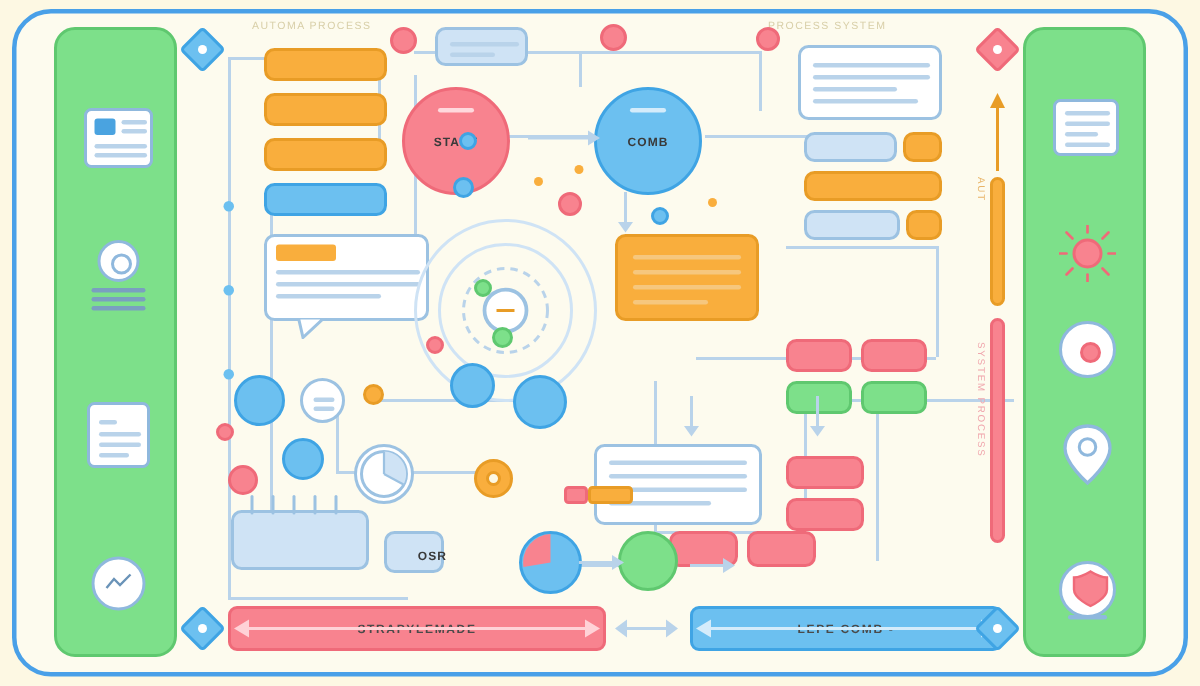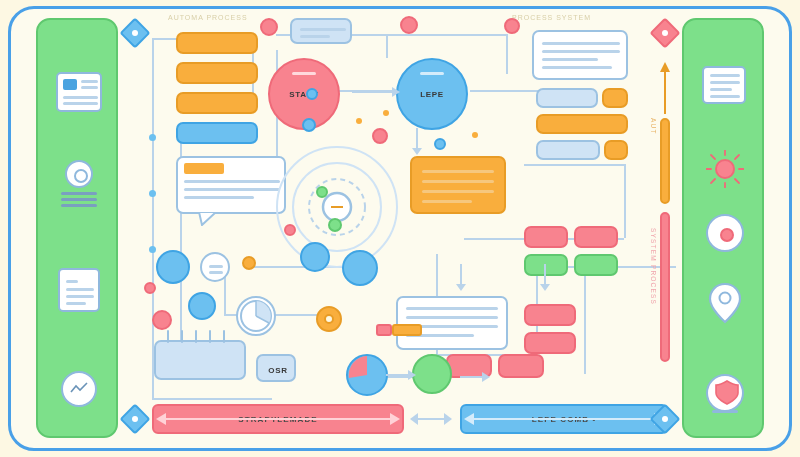--- a/index.html
+++ b/index.html
@@ -287,21 +287,21 @@
         <line x1="57" y1="63" x2="69" y2="63" stroke="#e89c26" stroke-width="2"></line>
       </svg>
     </div>
 
     <div class="circ c-pink" style="left:144px; top:44px; width:72px; height:72px;">
       <span class="node-label">START</span>
     </div>
     <div class="abs" style="left:168px; top:58px; width:24px; height:3px; background:#ffd9dd; border-radius:2px;"></div>
 
     <div class="circ c-blue" style="left:272px; top:44px; width:72px; height:72px;">
-      <span class="node-label">LEPE</span>
+      <span class="node-label">COMB</span>
     </div>
     <div class="abs" style="left:296px; top:58px; width:24px; height:3px; background:#d4ecfb; border-radius:2px;"></div>
 
     <div class="rbox lightblue" style="left:166px; top:4px; width:62px; height:26px;">
       <div class="doc-line" style="left:8px; top:8px; width:46px;"></div>
       <div class="doc-line" style="left:8px; top:15px; width:30px;"></div>
     </div>
 
     <div class="rbox orange" style="left:286px; top:142px; width:96px; height:58px;">
       <div class="doc-line" style="left:10px; top:12px; width:72px; background:#f6c77e;"></div>
@@ -364,21 +364,21 @@
     <div class="circ c-white" style="left:112px; top:282px; width:40px; height:40px;">
       <svg width="34" height="34" viewBox="0 0 34 34">
         <circle cx="17" cy="17" r="15" fill="#ffffff" stroke="#9cc2e2" stroke-width="2"></circle>
         <path d="M17 17 L17 2 A15 15 0 0 1 30 24 Z" fill="#cfe3f5"></path>
         <line x1="17" y1="17" x2="17" y2="2" stroke="#9cc2e2" stroke-width="1.5"></line>
         <line x1="17" y1="17" x2="30" y2="24" stroke="#9cc2e2" stroke-width="1.5"></line>
       </svg>
     </div>
 
     <div class="rbox lightblue" style="left:132px; top:340px; width:40px; height:28px;">
-      <span class="node-label abs" style="left:0; top:10px; width:40px;">OSR</span>
+      <span class="node-label abs" style="left:0; top:10px; width:40px;text-align:right;">OSR</span>
     </div>
 
     <div class="circ c-blue" style="left:222px; top:340px; width:42px; height:42px;">
       <svg width="42" height="42" viewBox="0 0 42 42" style="position:absolute;left:-2px;top:-2px;">
         <path d="M21 21 L21 2 A19 19 0 0 0 3 24 Z" fill="#f8838f"></path>
       </svg>
     </div>
     <div class="circ c-green" style="left:288px; top:340px; width:40px; height:40px;"></div>
 
     <div class="circ c-pink" style="left:136px; top:4px; width:18px; height:18px;"></div>

